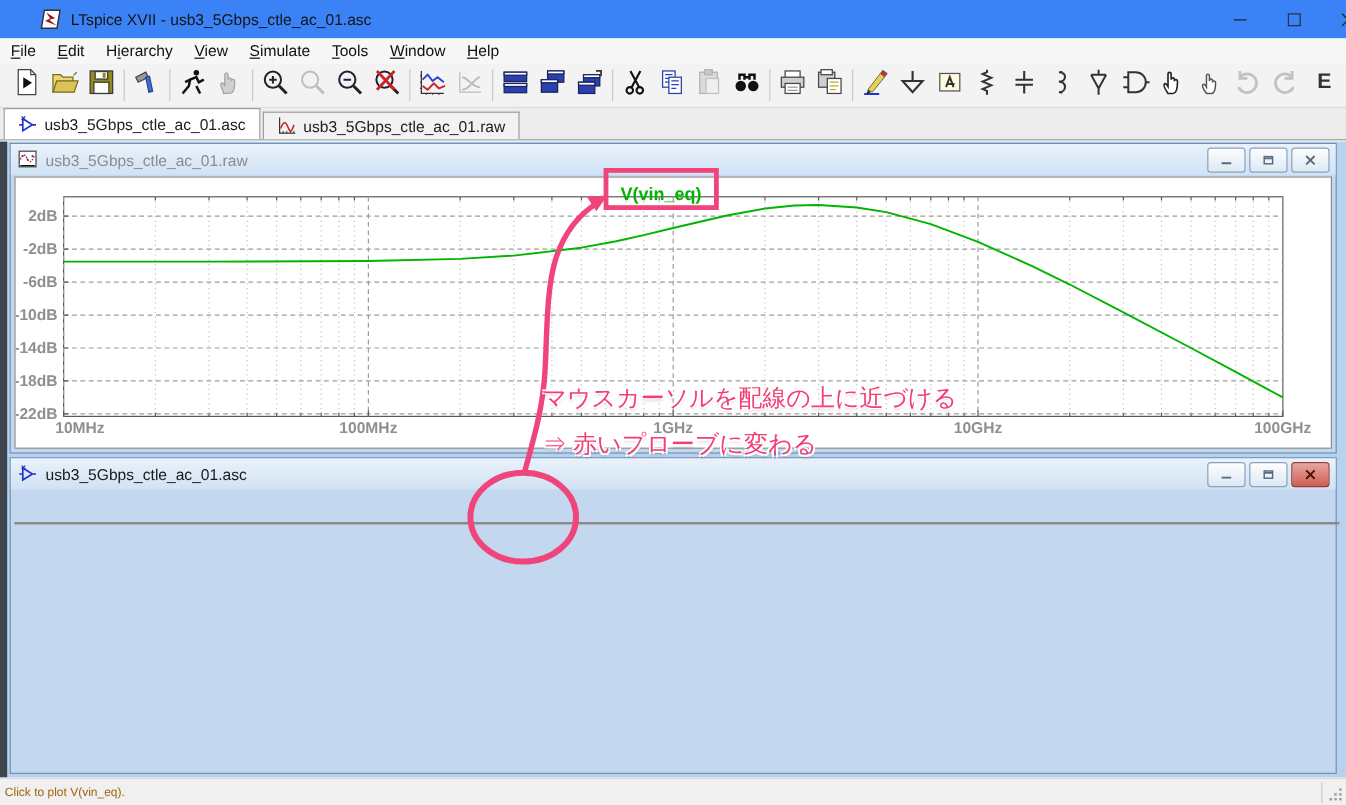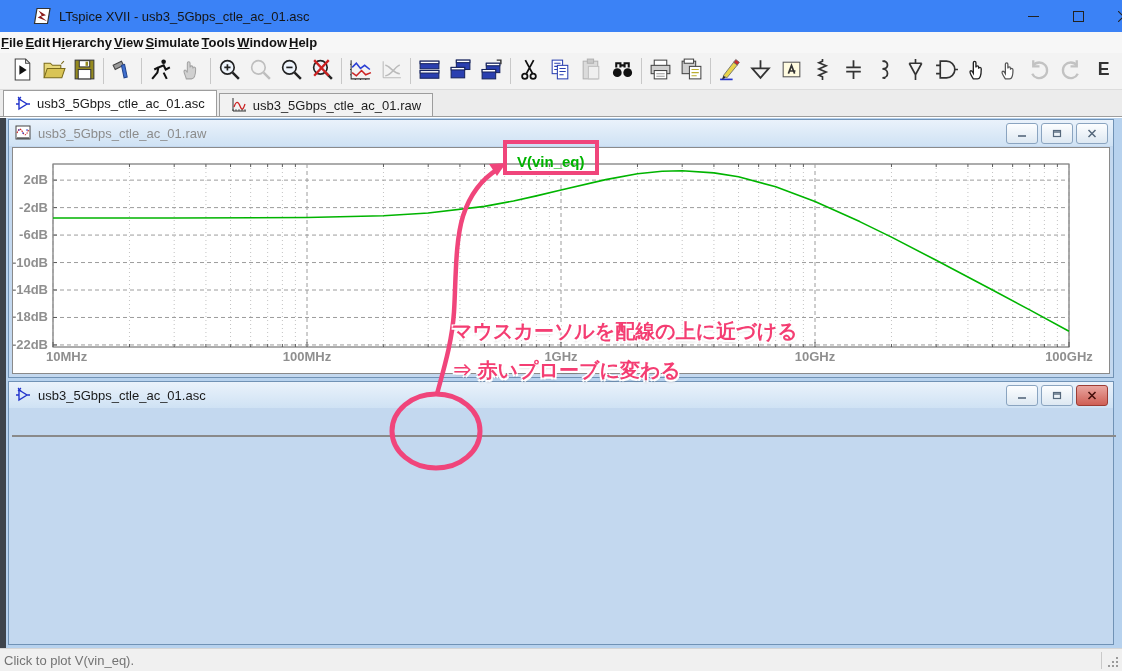--- a/index.html
+++ b/index.html
@@ -6,21 +6,21 @@
   #app{position:relative;width:1122px;height:671px;overflow:hidden;background:#fff;
        font-family:"Liberation Sans",sans-serif;-webkit-font-smoothing:antialiased;}
   
   .titlebar{position:absolute;left:0;top:0;width:100%;height:32px;background:#3b82f6;display:flex;align-items:center;padding-left:24px;}
   .app-icon{margin-left:8px;width:20px;height:20px;}
   .title-text{margin-left:7px;font-size:13px;color:#151515;}
   .win-controls{position:absolute;right:0;top:0;display:flex;height:32px;}
   .win-btn{width:45px;height:32px;display:flex;align-items:center;justify-content:center;}
   
   .menubar{position:absolute;left:0;top:32px;width:100%;height:21px;background:#f7f7f7;display:flex;align-items:center;font-size:13px;color:#111;}
-  .menu-item{padding:2px 1px;font-weight:bold;}
+  .menu-item{padding:2px 9px;}
   .menu-item u{text-decoration:underline;}
   
   .toolbar{position:absolute;left:0;top:53px;width:100%;height:37px;background:#f3f3f3;border-bottom:1px solid #dcdcdc;display:flex;align-items:center;padding-left:7px;box-sizing:border-box;}
   .tb-btn{width:31px;height:31px;display:flex;align-items:center;justify-content:center;flex:0 0 auto;}
   .tb-btn svg{width:25px;height:25px;}
   .tb-btn.disabled{opacity:.9;}
   .tb-sep{width:1px;height:26px;background:#c8c8c8;margin:0 3px;flex:0 0 auto;}
   
   .tabbar{position:absolute;left:0;top:90px;width:100%;height:27px;background:#ececec;display:flex;align-items:flex-end;padding-left:3px;box-sizing:border-box;border-bottom:1px solid #9d9d9d;}
   .tab{height:22px;display:flex;align-items:center;gap:6px;padding:0 11px;font-size:13px;color:#1c1c1c;background:#f2f2f2;border:1px solid #9d9d9d;border-bottom:none;margin-right:2px;}
@@ -34,24 +34,24 @@
   .child-title .ct-icon{margin-left:6px;width:16px;height:16px;}
   .child-title .ct-text{margin-left:7px;font-size:13px;}
   .cw-buttons{position:absolute;right:5px;top:3px;display:flex;gap:3px;}
   .cw-btn{width:30px;height:19px;border:1px solid #8aa4c0;border-radius:3px;background:linear-gradient(#fdfeff,#dde8f2);display:flex;align-items:center;justify-content:center;}
   .cw-btn.close-active{background:linear-gradient(#e9a6a0,#cf5f55);border-color:#9c3c34;}
   .child-client{position:absolute;left:3px;right:3px;top:27px;bottom:3px;border:1px solid #8a8a8a;background:#fff;overflow:hidden;}
   
   .schematic-canvas{background-color:#c1c1c1;background-image:radial-gradient(#868686 1px,transparent 1.3px);background-size:24px 24px;background-position:9px 6px;position:relative;}
   
   .anno-layer{position:absolute;left:0;top:0;width:1122px;height:671px;pointer-events:none;}
-  .anno-line{position:absolute;font-size:20px;font-weight:bold;color:#f43d72;white-space:pre;
+  .anno-line{position:absolute;font-size:20px;font-weight:normal;color:#f43d72;white-space:pre;
      text-shadow:-1.5px -1.5px 0 #fff,1.5px -1.5px 0 #fff,-1.5px 1.5px 0 #fff,1.5px 1.5px 0 #fff,0 2px 3px rgba(0,0,0,.22);}
   
-  .statusbar{position:absolute;left:0;top:648px;width:100%;height:23px;background:#f0f0f0;border-top:1px solid #d6d6d6;display:flex;align-items:center;font-size:13px;color:#737373;box-sizing:border-box;}
+  .statusbar{position:absolute;left:0;top:648px;width:100%;height:23px;background:#f0f0f0;border-top:1px solid #d6d6d6;display:flex;align-items:center;font-size:10px;color:#a16207;box-sizing:border-box;}
   .status-text{margin-left:4px;}
   .status-sep{position:absolute;left:1101px;top:3px;width:1px;height:17px;background:#c9c9c9;}
   .resize-grip{position:absolute;right:2px;bottom:2px;width:13px;height:13px;}
 </style>
 </head>
 <body>
 
 <div id="app">
 
   <div class="titlebar">

